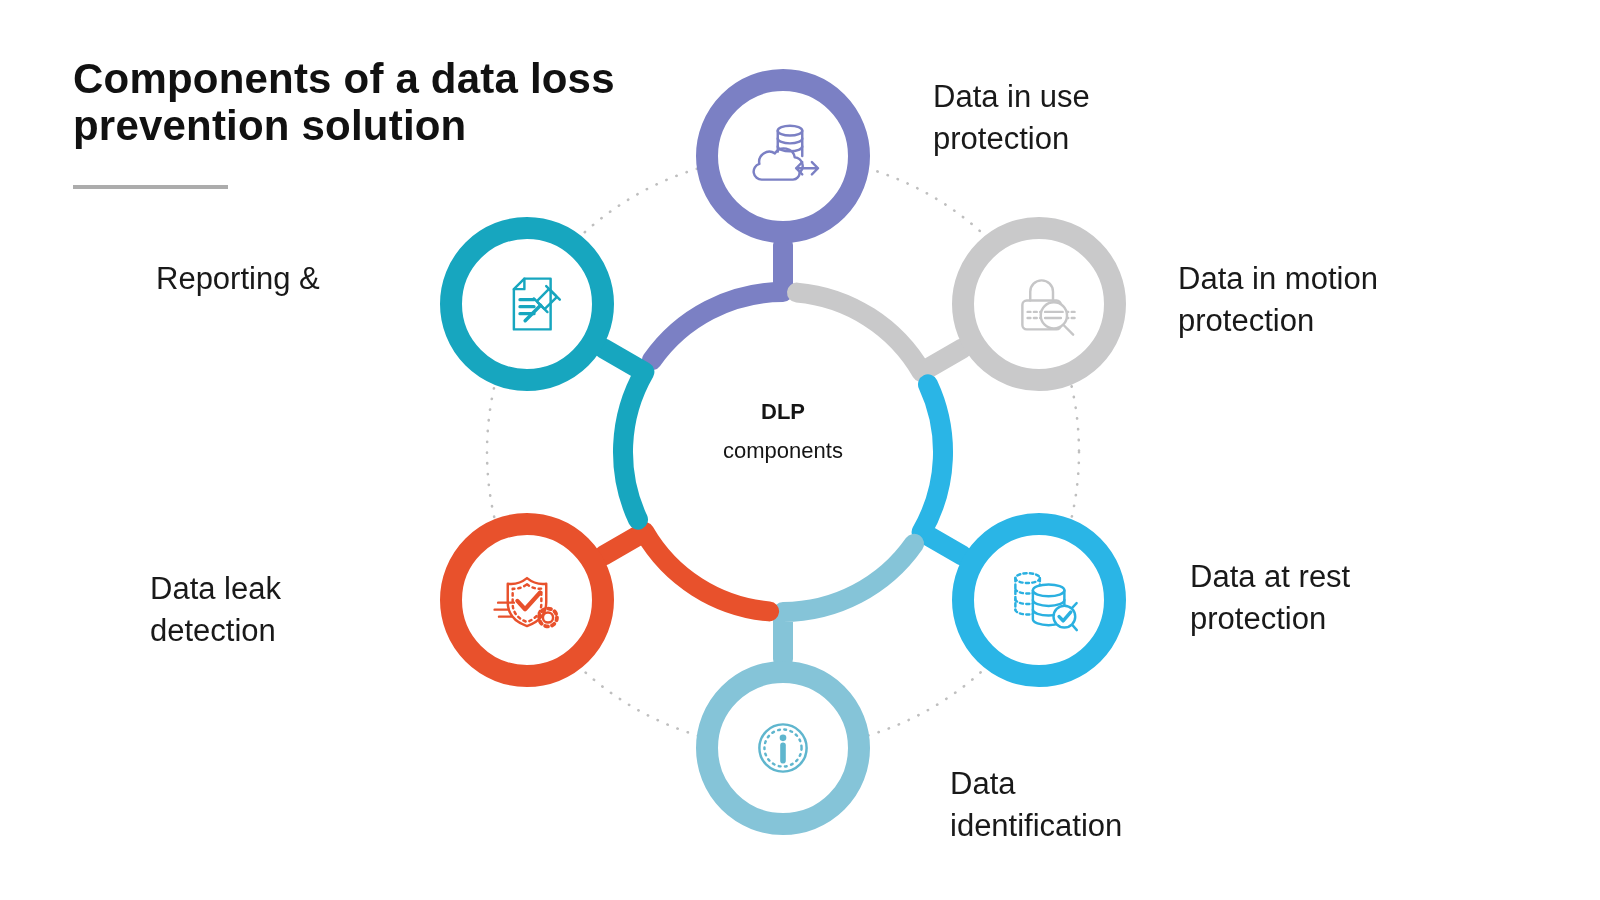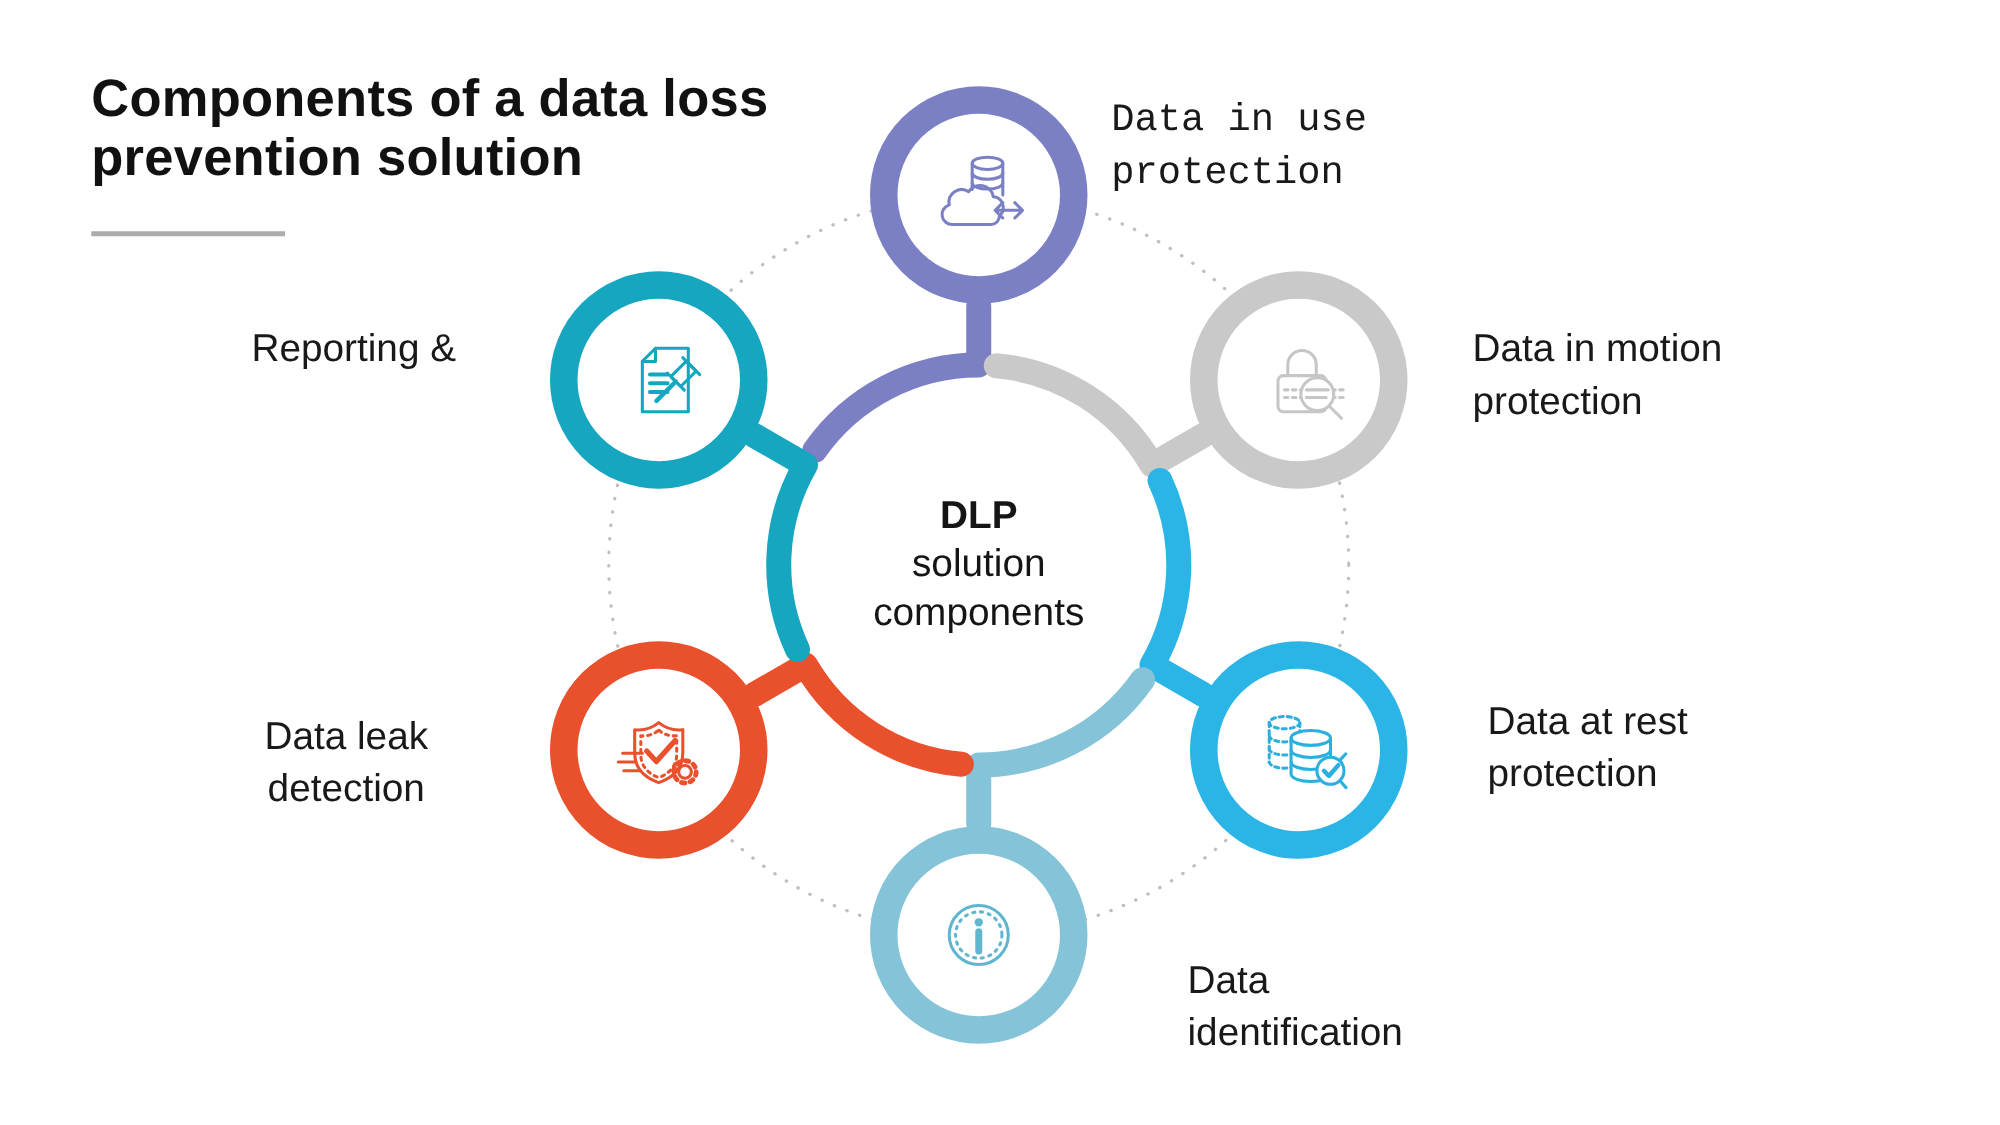--- a/index.html
+++ b/index.html
@@ -9,27 +9,27 @@
   }
   .stage{position:absolute;left:0;top:0;width:1600px;height:900px;}
   .diagram-svg{position:absolute;left:0;top:0;}
   .title{
     position:absolute;left:73px;top:55px;width:620px;
     font-size:42px;line-height:47px;font-weight:bold;color:#111111;letter-spacing:.2px;
   }
   .divider{position:absolute;left:73px;top:185px;width:155px;height:4px;background:#ACACAC;}
   .center-text{
     position:absolute;left:633px;top:392px;width:300px;text-align:center;
-    font-size:31px;line-height:39px;color:#151515;
+    font-size:22px;line-height:39px;color:#151515;
   }
   .center-text .b{font-weight:bold;}
   .node-label{
     position:absolute;font-size:31px;line-height:42px;color:#191919;white-space:nowrap;
   }
-  .ra{text-align:center;}
+  .ra{text-align:left;}
 </style>
 </head>
 <body>
 
 <div class="stage">
 
   <svg class="diagram-svg" width="1600" height="900" viewBox="0 0 1600 900">
 
     <circle cx="783" cy="452" r="296" fill="none" stroke-width="2.6" stroke-linecap="round" stroke-dasharray="0.3 10.5" stroke="#BFBFBF"></circle>
 
@@ -121,25 +121,24 @@
   </svg>
 
   <div class="title">
     <div>Components of a data loss</div>
     <div>prevention solution</div>
   </div>
   <div class="divider"></div>
 
   <div class="center-text">
     <div class="b">DLP</div>
-    <div>solution</div>
     <div>components</div>
   </div>
 
-  <div class="node-label" style="left:889px;top:76px;font-family:Liberation Mono, monospace;">
+  <div class="node-label" style="left:933px;top:76px;">
     <div>Data in use</div>
     <div>protection</div>
   </div>
 
   <div class="node-label" style="left:1178px;top:258px;">
     <div>Data in motion</div>
     <div>protection</div>
   </div>
 
   <div class="node-label" style="left:1190px;top:556px;">

